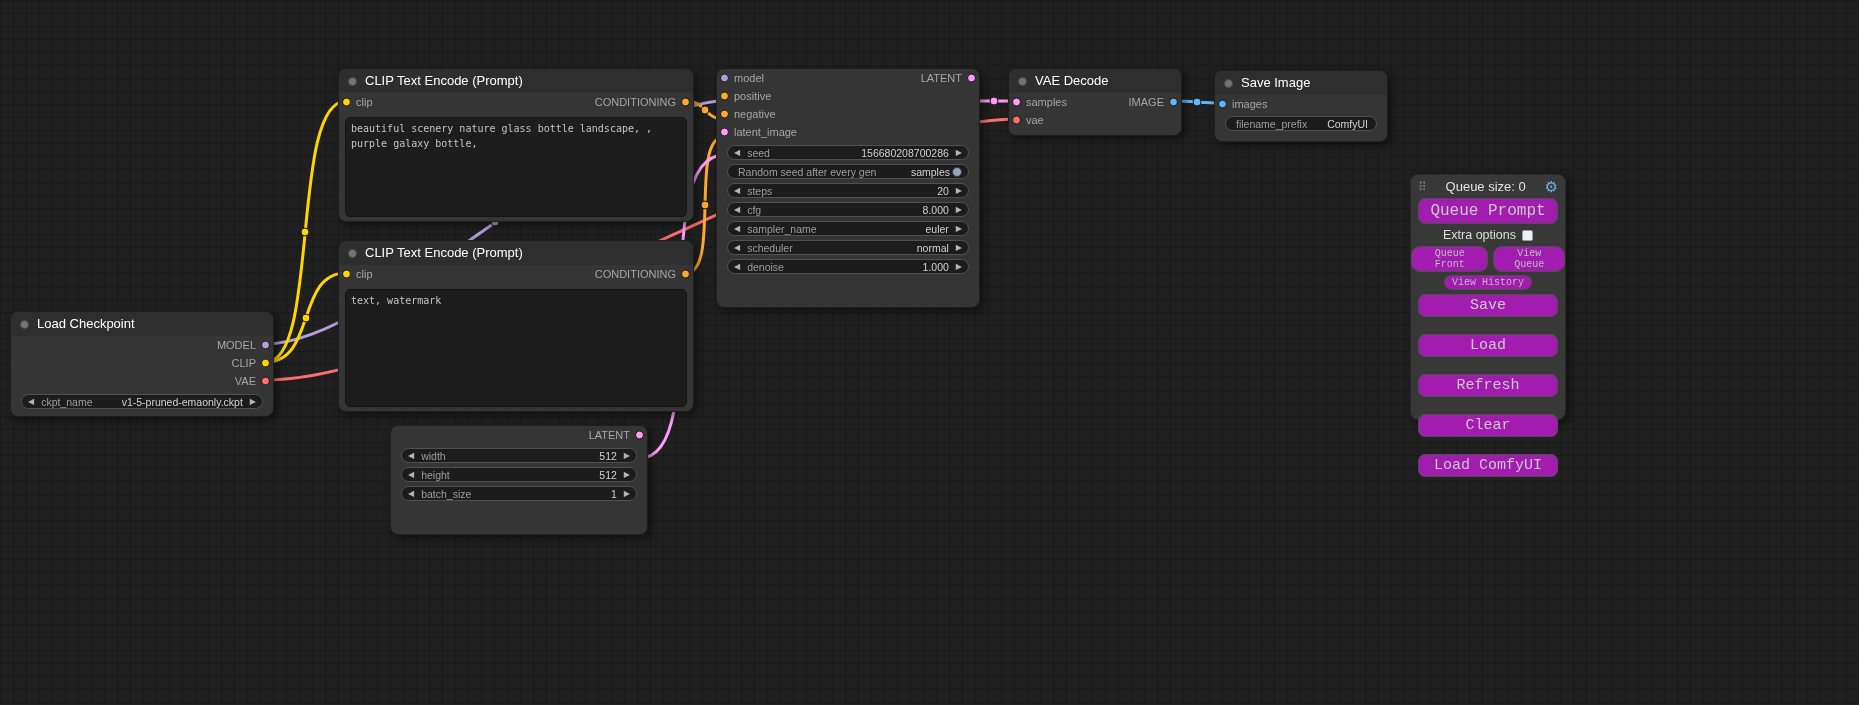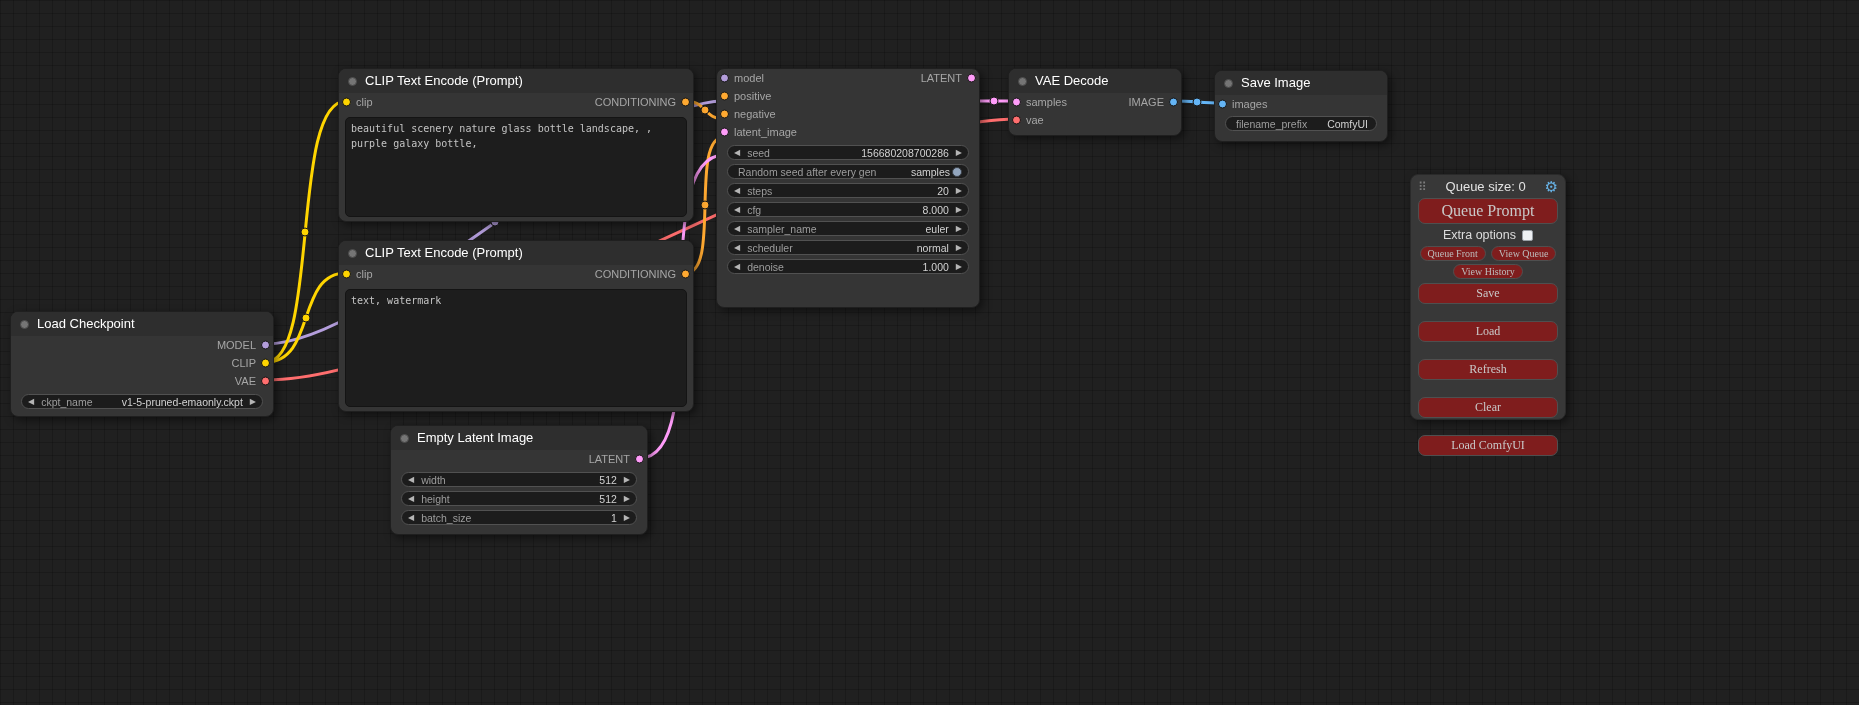--- a/index.html
+++ b/index.html
@@ -60,25 +60,25 @@
   .queue-panel{
     position:absolute;z-index:3;left:1410px;top:174px;width:156px;height:246px;
     background:#383838;border:1px solid #2a2a2a;border-radius:8px;
     box-shadow:3px 3px 9px rgba(0,0,0,0.5);box-sizing:border-box;color:#ddd;
   }
   .panel-header{display:flex;align-items:center;padding:4px 7px 2px;font-size:13px;color:#e2e2e2;}
   .drag-handle{color:#7c7c7c;font-size:12px;cursor:grab;}
   .queue-size{flex:1;text-align:center;}
   .gear{color:#67b1e4;font-size:15px;cursor:pointer;line-height:1;}
   .btn{
-    background:#7f1d1d;border:1px solid #4f4f4f;border-radius:7px;color:#c9c9c9;
-    cursor:pointer;font-family:Liberation Serif, serif;
+    background:#a21caf;border:1px solid #4f4f4f;border-radius:7px;color:#c9c9c9;
+    cursor:pointer;font-family:Liberation Mono, monospace;
   }
   .btn.big{display:block;width:calc(100% - 14px);margin:2px auto 4px;font-size:16px;padding:3px 0;}
-  .btn.med{display:block;width:calc(100% - 14px);margin:4px auto 17px;font-size:12px;padding:2px 0;}
+  .btn.med{display:block;width:calc(100% - 14px);margin:4px auto 17px;font-size:15px;padding:2px 0;}
   .btn.small{font-size:10px;padding:1px 7px;border-radius:9px;color:#bdbdbd;}
   .extra-row{display:flex;align-items:center;justify-content:center;gap:6px;font-size:12.5px;margin:3px 0 4px;}
   .checkbox{width:11px;height:11px;background:#eef1f4;border:1px solid #9aa0a6;border-radius:2px;box-sizing:border-box;}
   .small-row{display:flex;justify-content:center;gap:5px;margin-bottom:3px;}
   .gap-above{margin-top:12px;}
 </style>
 </head>
 <body>
 
 <div class="canvas">
@@ -240,23 +240,20 @@
       <span>images</span>
       <span class="slot-dot in-dot" style="background-color: rgb(100, 181, 246);"></span>
     </div>
     <div class="widget no-arrows" style="margin-top:3px">
       <span class="wname">filename_prefix</span>
       <span class="wvalue">ComfyUI</span>
     </div>
   </div>
 
   <div class="node" style="left:390px;top:425px;width:258px;height:110px">
-    <div class="node-title">
-      <span class="collapse-dot"></span><span>Empty Latent Image</span>
-    </div>
     <div class="slot-row out">
       <span>LATENT</span>
       <span class="slot-dot out-dot" style="background-color: rgb(255, 156, 249);"></span>
     </div>
     <div class="widget">
       <span class="arrow">◀</span>
       <span class="wname">width</span>
       <span class="wvalue">512</span>
       <span class="arrow">▶</span>
     </div>

